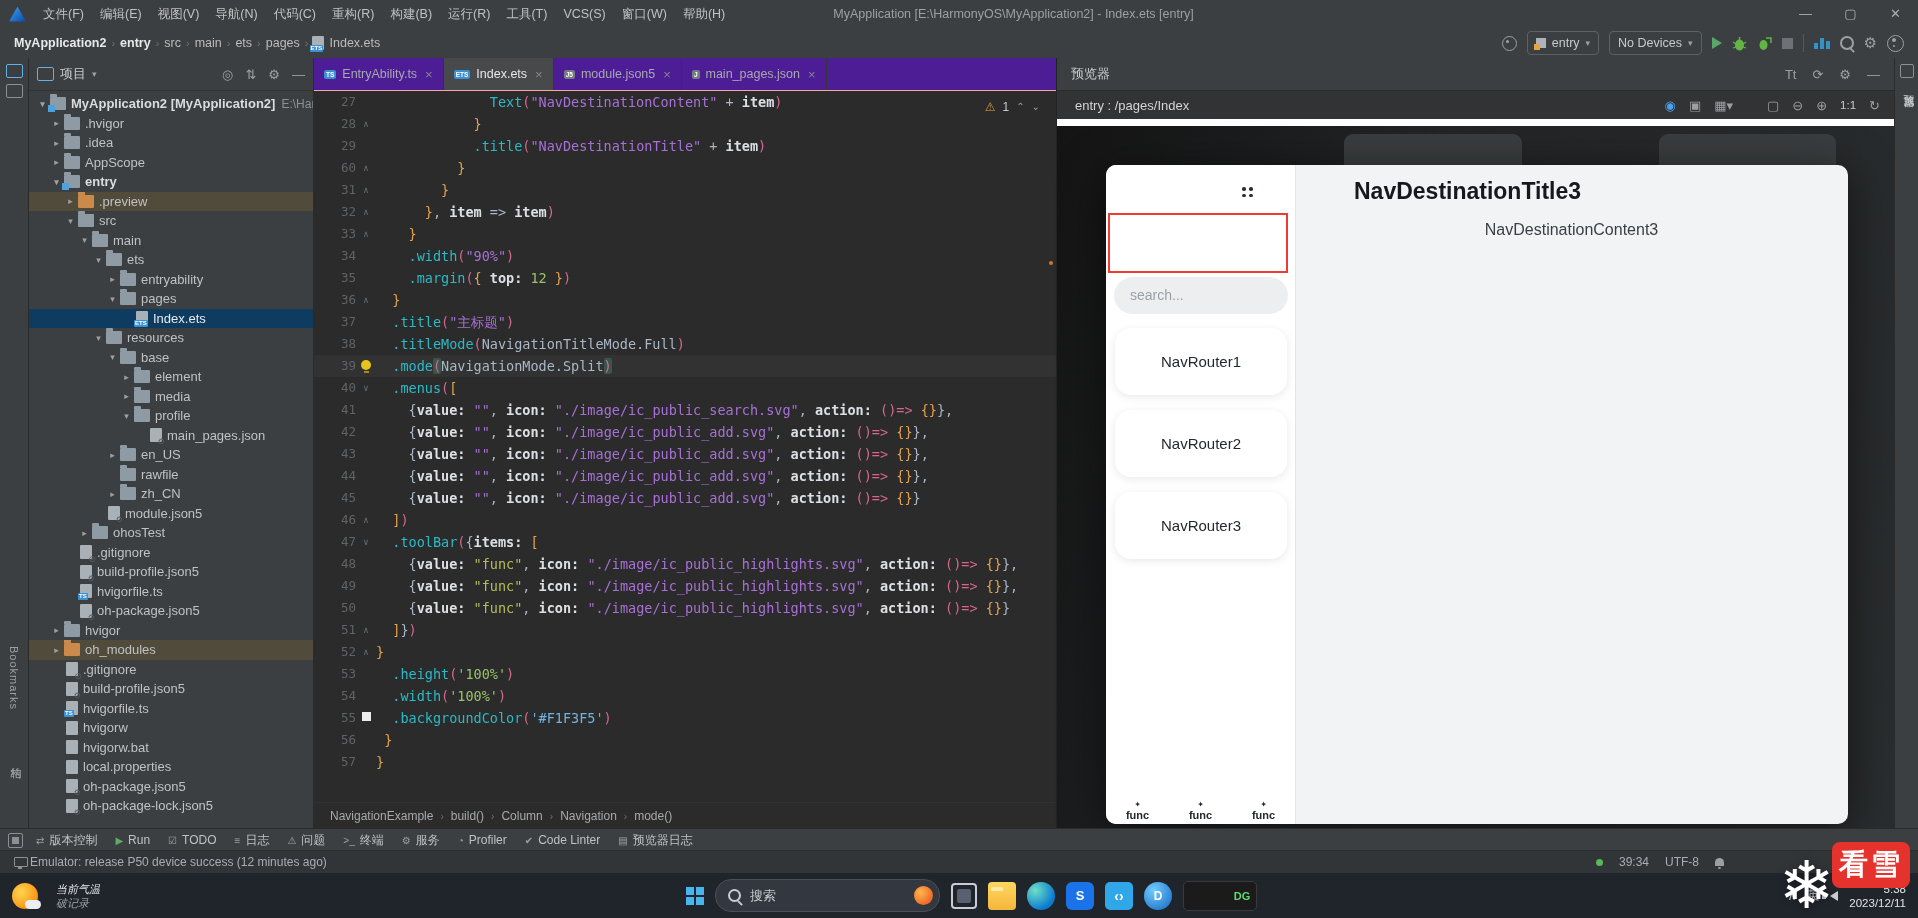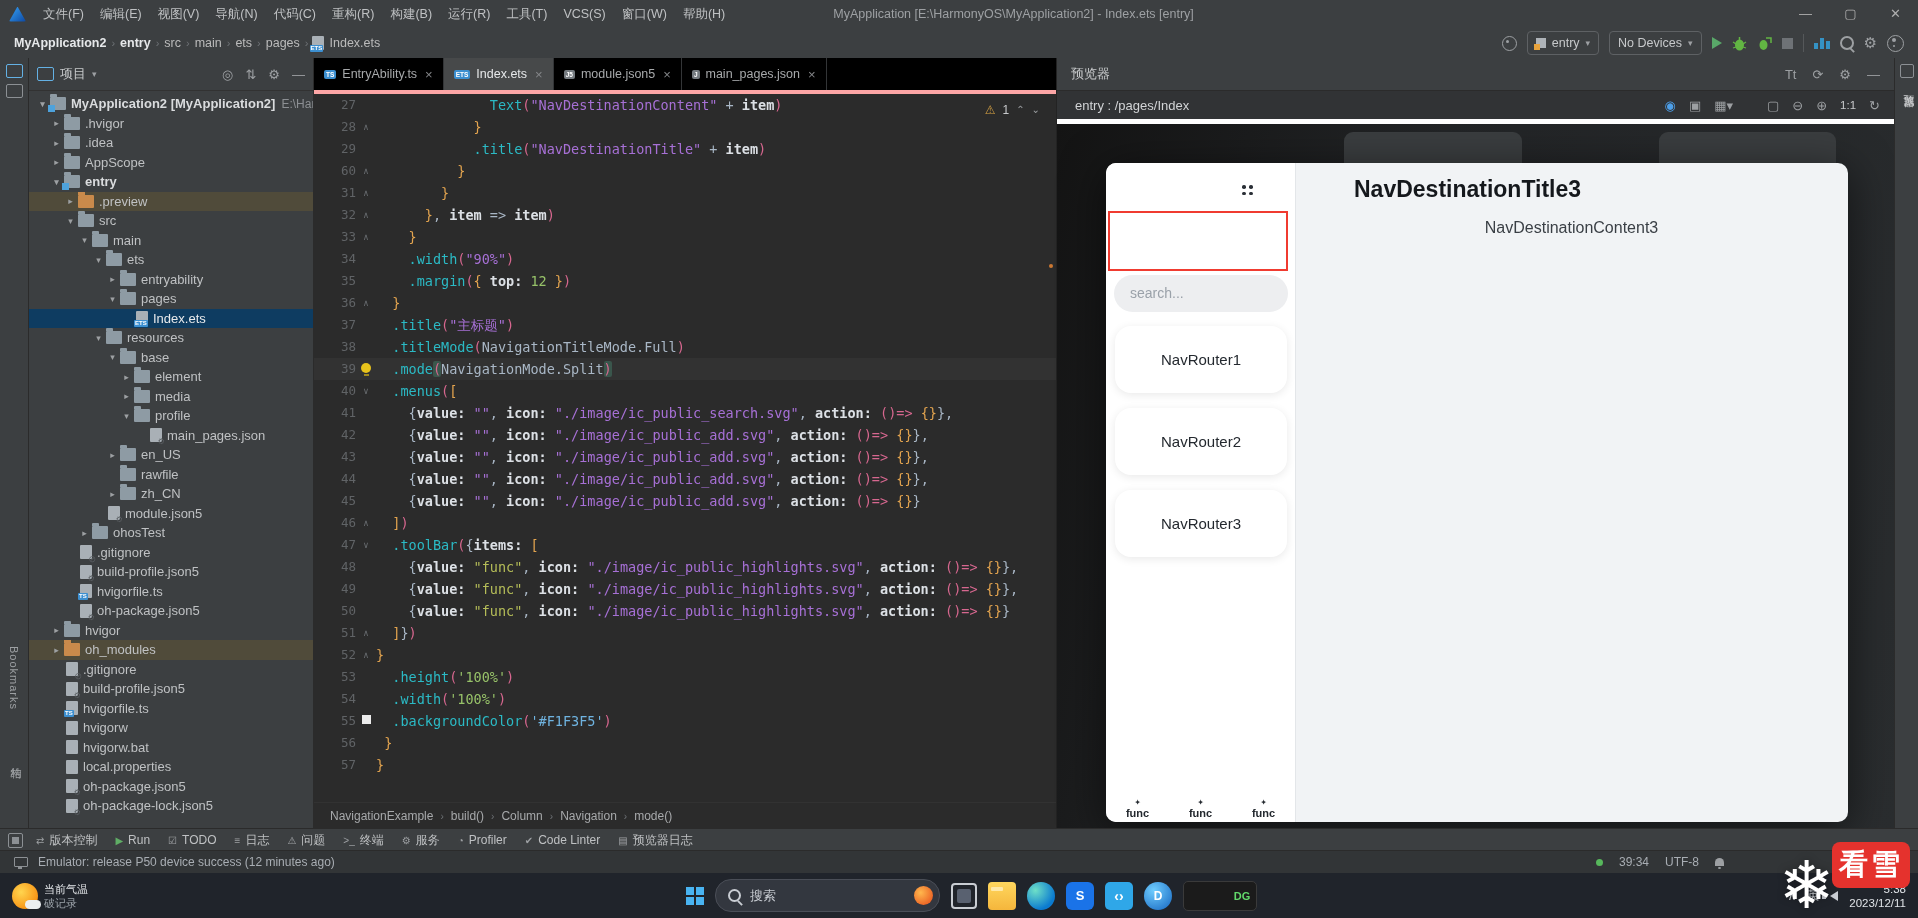--- a/index.html
+++ b/index.html
@@ -62,21 +62,21 @@
   .ti.dirO{background:#C98A4B;border-radius:1px;}
   .ti.dirO:before{content:"";position:absolute;top:-3px;left:0;width:7px;height:3px;background:#C98A4B;}
   .ti.mod:after{content:"";position:absolute;left:-2px;bottom:-2px;width:7px;height:7px;background:#4DA2DC;}
   .ti.file,.ti.ets,.ti.ts,.ti.json,.ti.ign{width:12px;height:14px;background:#A9B0B6;margin-left:2px;border-radius:1px;}
   .ti.ets:after,.ti.ts:after{content:attr(data-b);position:absolute;bottom:-2px;left:-2px;background:#3C8FD0;
       color:#fff;font-size:6px;font-weight:bold;padding:0 1px;line-height:7px;border-radius:1px;}
   .ti.json:after{content:"⚙";position:absolute;right:-3px;bottom:-4px;font-size:8px;color:#5A5E62;}
   .ti.ign:after{content:"⊘";position:absolute;right:-4px;bottom:-5px;font-size:9px;color:#5A5E62;}
   
   .editor{flex:1;min-width:0;display:flex;flex-direction:column;background:#2B2B2B;}
-  .tabbar{height:32px;background:#000000;border-bottom:4px solid #fca5a5;display:flex;flex-shrink:0;}
+  .tabbar{height:32px;background:#4c1d95;border-bottom:1px solid #fca5a5;display:flex;flex-shrink:0;}
   .tab{display:flex;align-items:center;gap:6px;padding:0 10px;font-size:12.5px;color:#A7A9AB;border-right:1px solid #333537;}
   .tab.active{background:#47494A;color:#E6E8EA;}
   .tab-close{color:#85878A;font-size:13px;margin-left:2px;}
   .tbadge{font-size:6.5px;font-weight:bold;color:#fff;background:#3C8FD0;padding:1px 2px;border-radius:2px;}
   .tbadge.gray{background:#757B80;}
   .code-wrap{flex:1;position:relative;overflow:hidden;font-family:"DejaVu Sans Mono","Liberation Mono",monospace;
              font-size:13.5px;line-height:22px;}
   .cline{display:flex;height:22px;align-items:center;}
   .cline.cur{background:#323232;}
   .gut{width:42px;text-align:right;color:#606366;flex-shrink:0;font-size:12.5px;}
@@ -94,21 +94,21 @@
   .warnbox .ch{color:#9DA0A3;font-size:10px;}
   .stripe{position:absolute;right:3px;width:4px;border-radius:2px;}
   .bcrumbs{height:26px;flex-shrink:0;border-top:1px solid #323232;display:flex;align-items:center;
            padding-left:16px;font-size:12px;color:#A7A9AB;gap:4px;background:#2B2B2B;}
   .bc-sep{color:#6E7276;font-size:10px;margin:0 3px;}
   
   .preview{width:837px;flex-shrink:0;display:flex;flex-direction:column;border-left:1px solid #232323;}
   .pv-header{height:32px;background:#3C3F41;border-bottom:1px solid #2B2B2B;display:flex;align-items:center;
              padding:0 14px;color:#C7C9CB;flex-shrink:0;}
   .pv-hicons{margin-left:auto;display:flex;gap:16px;color:#9DA0A3;font-size:13px;align-items:center;}
-  .pv-route{height:28px;background:#313335;border-bottom:5px solid #ffffff;display:flex;align-items:center;
+  .pv-route{height:28px;background:#313335;border-bottom:7px solid #ffffff;display:flex;align-items:center;
             padding:0 14px 0 18px;color:#D2D4D6;font-size:13px;flex-shrink:0;}
   .pv-ricons{margin-left:auto;display:flex;gap:13px;align-items:center;color:#9DA0A3;font-size:13px;}
   .pv-ricons .blue{color:#4D9FE8;}
   .zoomlbl{font-size:11.5px;color:#C7C9CB;}
   .pv-canvas{flex:1;position:relative;background:linear-gradient(105deg,#141414 0%,#222426 38%,#2A2D2F 100%);}
   .frame-tab{position:absolute;top:8px;height:32px;background:#3A3D3F;border-radius:9px 9px 0 0;}
   .phone{position:absolute;left:49px;top:39px;width:742px;height:659px;background:#F1F3F5;
          border-radius:10px;box-shadow:0 8px 44px rgba(0,0,0,.55);}
   .ph-side{position:absolute;left:0;top:0;bottom:0;width:189px;background:#FFF;
            border-right:1px solid #E3E6E9;border-radius:10px 0 0 10px;}
@@ -128,30 +128,30 @@
   .func-it .fl{font-size:11px;color:#24292F;font-weight:bold;}
   
   .twbar{position:absolute;left:0;right:0;bottom:67px;height:22px;background:#3C3F41;border-top:1px solid #2B2B2B;
          display:flex;align-items:center;font-size:12px;color:#BFC1C3;padding-left:8px;}
   .tw-it{display:flex;align-items:center;gap:5px;padding:0 9px;height:100%;}
   .tw-ic{font-size:10px;color:#9DA0A3;}
   .tw-ic.green{color:#5FAD65;}
   .switcher{width:13px;height:13px;border:1.5px solid #8C9094;border-radius:2px;margin-right:4px;position:relative;}
   .switcher:after{content:"";position:absolute;left:3px;top:3px;right:3px;bottom:3px;background:#8C9094;}
   .statusbar{position:absolute;left:0;right:0;bottom:45px;height:22px;background:#323537;display:flex;
-             align-items:center;font-size:12px;color:#A8ADB3;padding:0 14px;gap:8px;border-top:1px solid #2B2B2B;}
+             align-items:center;font-size:12px;color:#A8ADB3;padding:0 14px;border-top:1px solid #2B2B2B;}
   .sb-right{margin-left:auto;display:flex;align-items:center;gap:16px;padding-right:180px;}
   .gdot{width:7px;height:7px;border-radius:50%;background:#57B85C;}
   .ic-moni{width:12px;height:8px;border:1.5px solid #8C9094;border-radius:1px;position:relative;margin-right:2px;}
   .ic-moni:after{content:"";position:absolute;left:3px;bottom:-3px;width:4px;height:2px;background:#8C9094;}
   .ic-bell{width:9px;height:8px;background:#9DA0A3;border-radius:5px 5px 0 0;position:relative;}
   .ic-bell:after{content:"";position:absolute;left:3px;bottom:-3px;width:3px;height:2px;background:#9DA0A3;border-radius:50%;}
   
   .taskbar{position:absolute;left:0;right:0;bottom:0;height:45px;background:#20242B;display:flex;align-items:center;}
-  .weather{display:flex;align-items:center;gap:6px;padding-left:12px;width:190px;}
+  .weather{display:flex;align-items:center;gap:18px;padding-left:12px;width:190px;font-style:italic;}
   .wico{width:26px;height:26px;border-radius:50%;background:radial-gradient(circle at 35% 35%,#FFD54F,#F57C00);position:relative;}
   .wico:after{content:"";position:absolute;right:-3px;bottom:0;width:16px;height:9px;background:#ECEFF1;border-radius:6px;}
   .wlines{display:flex;flex-direction:column;line-height:14px;font-size:11px;}
   .wl1{color:#E4E7EA;}.wl2{color:#9AA1A8;}
   .tb-center{position:absolute;left:686px;display:flex;align-items:center;gap:11px;height:100%;}
   .startico{display:grid;grid-template-columns:8px 8px;gap:2px;}
   .startico i{width:8px;height:8px;background:#49B4F2;}
   .tb-search{width:205px;height:31px;border-radius:16px;background:#33373F;border:1px solid #4A4E57;
              display:flex;align-items:center;gap:9px;padding:0 6px 0 12px;color:#C9CDD3;font-size:13px;}
   .tb-search .ic-mag{border-color:#C9CDD3;}

